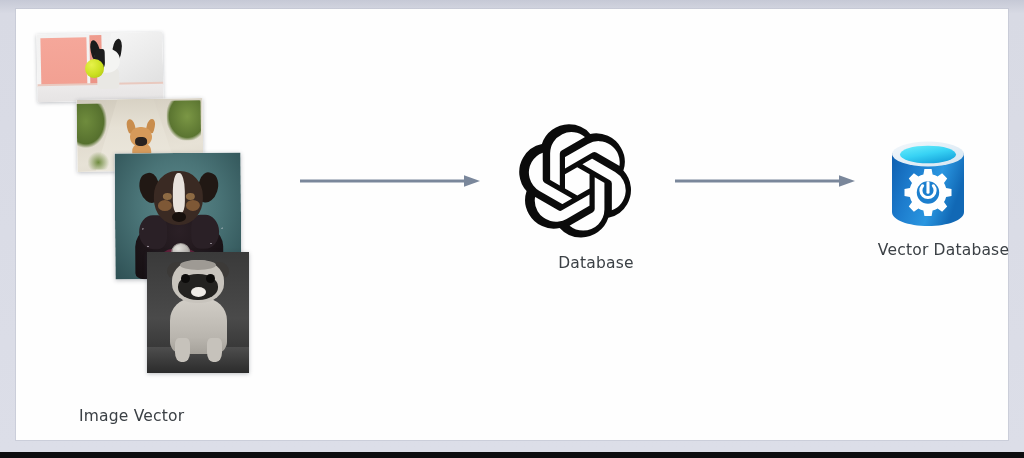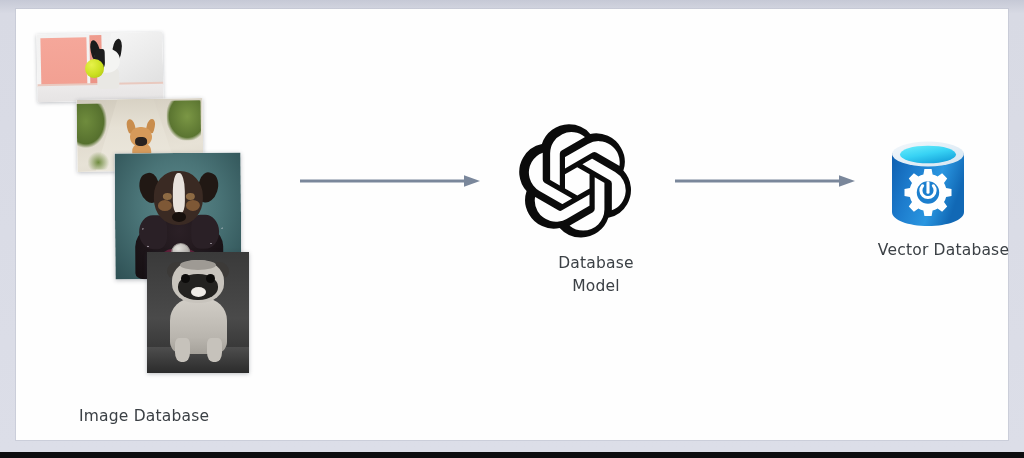--- a/index.html
+++ b/index.html
@@ -459,38 +459,37 @@
           <div class="p4-wrinkle"></div>
           <div class="p4-mask"></div>
           <div class="p4-eye-l"></div>
           <div class="p4-eye-r"></div>
           <div class="p4-tongue"></div>
         </div>
       </div>
 
     </div>
 
-    <div class="label label-image-dataset">Image Database</div>
+    <div class="label label-image-dataset">Image Vector</div>
 
     <div class="arrow arrow-1">
       <svg width="180" height="14" viewBox="0 0 180 14">
         <line x1="0" y1="7" x2="166" y2="7" stroke="#7a879b" stroke-width="3.2"></line>
         <polygon points="164,1.2 180,7 164,12.8" fill="#7a879b"></polygon>
       </svg>
     </div>
 
     <div class="openai-mark">
       <svg width="114" height="114" viewBox="0 0 256 256">
         <path fill="#0b0b0b" d="M234.3 105.2a63.3 63.3 0 0 0-5.4-52A64 64 0 0 0 160 22.2a63.3 63.3 0 0 0-47.8-21.4h-.6A64 64 0 0 0 51.4 44.9a63.3 63.3 0 0 0-42.3 30.7 64 64 0 0 0 7.9 75 63.3 63.3 0 0 0 5.4 52 64 64 0 0 0 68.9 30.9 63.3 63.3 0 0 0 47.7 21.3h.6a64 64 0 0 0 61-44.1 63.3 63.3 0 0 0 42.3-30.7 64 64 0 0 0-8-75zM144.2 239.4a47.5 47.5 0 0 1-30.5-11c.4-.2 1.1-.6 1.5-.9l50.6-29.2a8.2 8.2 0 0 0 4.2-7.2v-71.4l21.4 12.4c.2.1.4.3.4.6v59.1a47.7 47.7 0 0 1-47.6 47.6zM41.8 195.7a47.4 47.4 0 0 1-5.7-31.9c.4.2 1.1.7 1.5.9l50.6 29.2a8.2 8.2 0 0 0 8.3 0l61.8-35.7v24.7a.8.8 0 0 1-.3.7l-51.2 29.5a47.7 47.7 0 0 1-65-17.4zM28.5 85.3a47.5 47.5 0 0 1 24.8-20.9v60.2a8.2 8.2 0 0 0 4.1 7.1l61.8 35.7-21.4 12.4a.8.8 0 0 1-.8 0L46 150.3a47.7 47.7 0 0 1-17.5-65zm175.7 40.9l-61.8-35.7 21.4-12.3a.8.8 0 0 1 .8 0l51.2 29.5a47.6 47.6 0 0 1-7.3 85.9v-60.2a8.2 8.2 0 0 0-4.3-7.2zm21.3-32.1c-.4-.3-1.1-.7-1.5-.9l-50.6-29.2a8.2 8.2 0 0 0-8.3 0L103.3 99.7V75a.8.8 0 0 1 .3-.7l51.2-29.5a47.6 47.6 0 0 1 70.7 49.3zM91.7 138l-21.4-12.4a.8.8 0 0 1-.4-.6V65.9a47.6 47.6 0 0 1 78.1-36.6c-.4.2-1.1.6-1.6.9L95.8 59.4a8.2 8.2 0 0 0-4.2 7.2zm11.6-25l27.5-15.9 27.6 15.9v31.8l-27.5 15.9-27.6-15.9z"></path>
       </svg>
     </div>
 
     <div class="label label-embedding">
       <div>Database</div>
-      <div>Model</div>
     </div>
 
     <div class="arrow arrow-2">
       <svg width="180" height="14" viewBox="0 0 180 14">
         <line x1="0" y1="7" x2="166" y2="7" stroke="#7a879b" stroke-width="3.2"></line>
         <polygon points="164,1.2 180,7 164,12.8" fill="#7a879b"></polygon>
       </svg>
     </div>
 
     <div class="db-icon">

